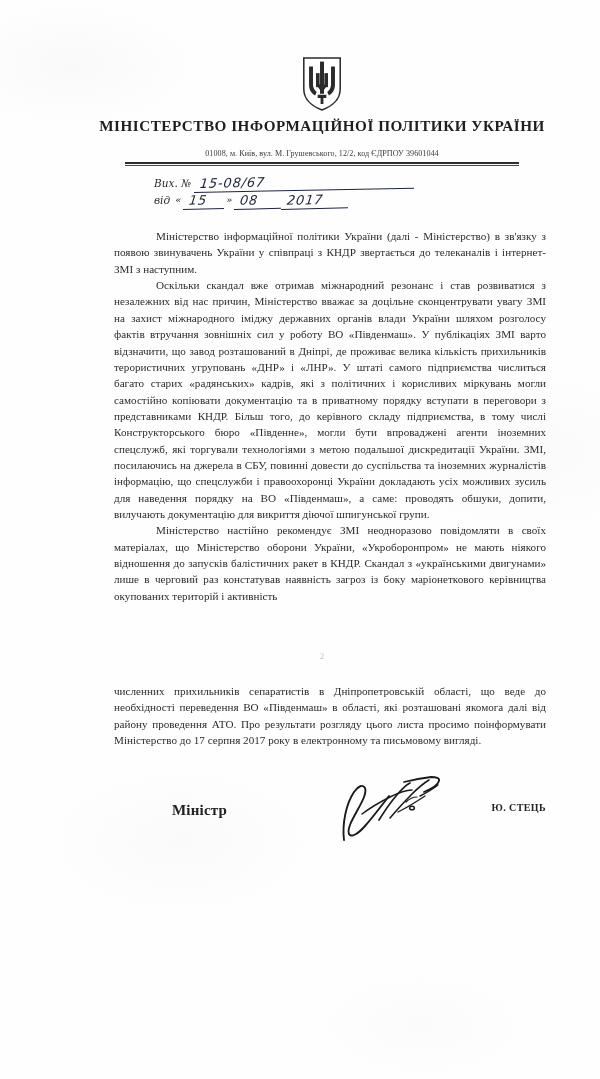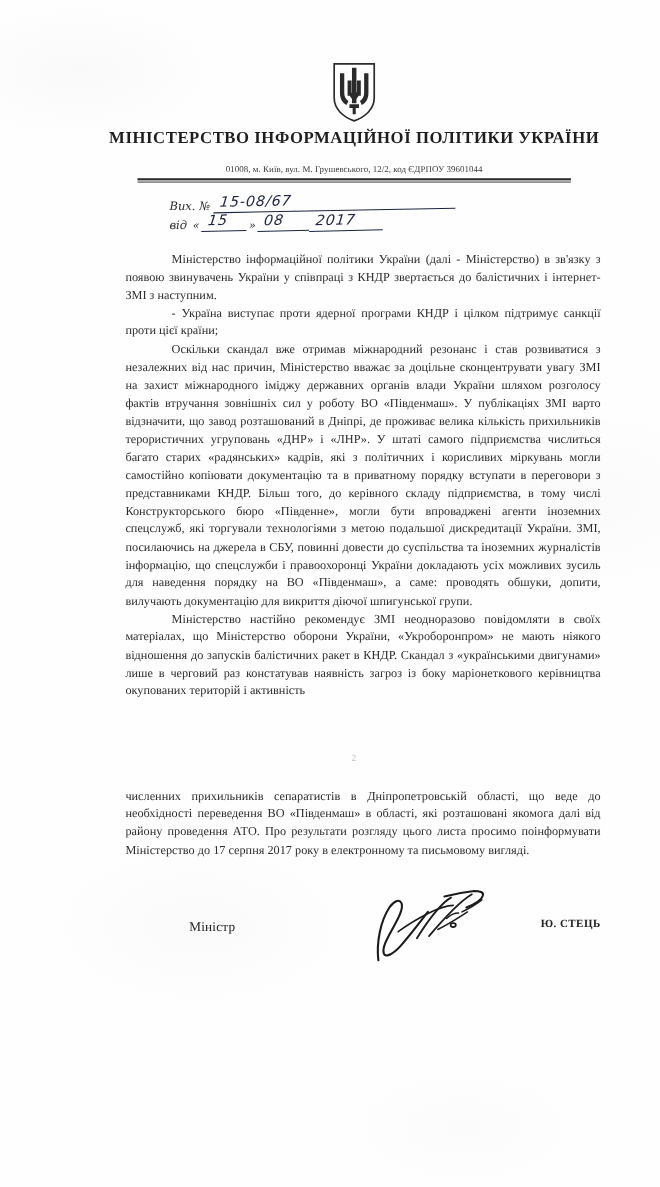--- a/index.html
+++ b/index.html
@@ -75,21 +75,21 @@
   }
 
   
   .ref-block {
     margin: 11px 0 0 112px;
     width: 260px;
     font-family: "DejaVu Serif", "Liberation Serif", serif;
   }
   .ref-row {
     display: flex;
-    align-items: flex-end;
+    align-items: flex-start;
     height: 17px;
   }
   .ref-label {
     font-style: italic;
     font-size: 10.5px;
     color: #2b2b2b;
     white-space: nowrap;
     padding-right: 3px;
   }
   .ref-hand {
@@ -154,22 +154,22 @@
   
   .sig-block {
     position: relative;
     margin: 38px 56px 0 72px;
     height: 70px;
   }
   .sig-role {
     position: absolute;
     left: 58px;
     top: 16px;
-    font-weight: normal;
-    font-size: 12px;
+    font-weight: bold;
+    font-size: 15px;
     color: #222;
     letter-spacing: 0.2px;
   }
   .sig-name {
     position: absolute;
     right: 0;
     top: 16px;
     font-weight: bold;
     font-size: 10px;
     color: #222;
@@ -231,22 +231,21 @@
       <span class="ref-label">від</span>
       <span class="ref-quote">«</span>
       <span class="ref-hand" style="flex:0 0 34px">15</span>
       <span class="ref-quote">»</span>
       <span class="ref-hand" style="flex:0 0 40px">08</span>
       <span class="ref-hand" style="flex:0 0 60px">2017</span>
     </div>
   </div>
 
   <div class="body">
-    <p>Міністерство інформаційної політики України (далі - Міністерство) в зв'язку з появою звинувачень України у співпраці з КНДР звертається до балістичних і інтернет-ЗМІ з наступним.</p>
-    <p class="bullet">- Україна виступає проти ядерної програми КНДР і цілком підтримує санкції проти цієї країни;</p>
+    <p>Міністерство інформаційної політики України (далі - Міністерство) в зв'язку з появою звинувачень України у співпраці з КНДР звертається до телеканалів і інтернет-ЗМІ з наступним.</p>
     <p>Оскільки скандал вже отримав міжнародний резонанс і став розвиватися з незалежних від нас причин, Міністерство вважає за доцільне сконцентрувати увагу ЗМІ на захист міжнародного іміджу державних органів влади України шляхом розголосу фактів втручання зовнішніх сил у роботу ВО «Південмаш». У публікаціях ЗМІ варто відзначити, що завод розташований в Дніпрі, де проживає велика кількість прихильників терористичних угруповань «ДНР» і «ЛНР». У штаті самого підприємства числиться багато старих «радянських» кадрів, які з політичних і корисливих міркувань могли самостійно копіювати документацію та в приватному порядку вступати в переговори з представниками КНДР. Більш того, до керівного складу підприємства, в тому числі Конструкторського бюро «Південне», могли бути впроваджені агенти іноземних спецслужб, які торгували технологіями з метою подальшої дискредитації України. ЗМІ, посилаючись на джерела в СБУ, повинні довести до суспільства та іноземних журналістів інформацію, що спецслужби і правоохоронці України докладають усіх можливих зусиль для наведення порядку на ВО «Південмаш», а саме: проводять обшуки, допити, вилучають документацію для викриття діючої шпигунської групи.</p>
     <p>Міністерство настійно рекомендує ЗМІ неодноразово повідомляти в своїх матеріалах, що Міністерство оборони України, «Укроборонпром» не мають ніякого відношення до запусків балістичних ракет в КНДР. Скандал з «українськими двигунами» лише в черговий раз констатував наявність загроз із боку маріонеткового керівництва окупованих територій і активність</p>
   </div>
 
   <div class="page-num">2</div>
 
   <div class="body-2">
     <p>численних прихильників сепаратистів в Дніпропетровській області, що веде до необхідності переведення ВО «Південмаш» в області, які розташовані якомога далі від району проведення АТО. Про результати розгляду цього листа просимо поінформувати Міністерство до 17 серпня 2017 року в електронному та письмовому вигляді.</p>
   </div>
 

